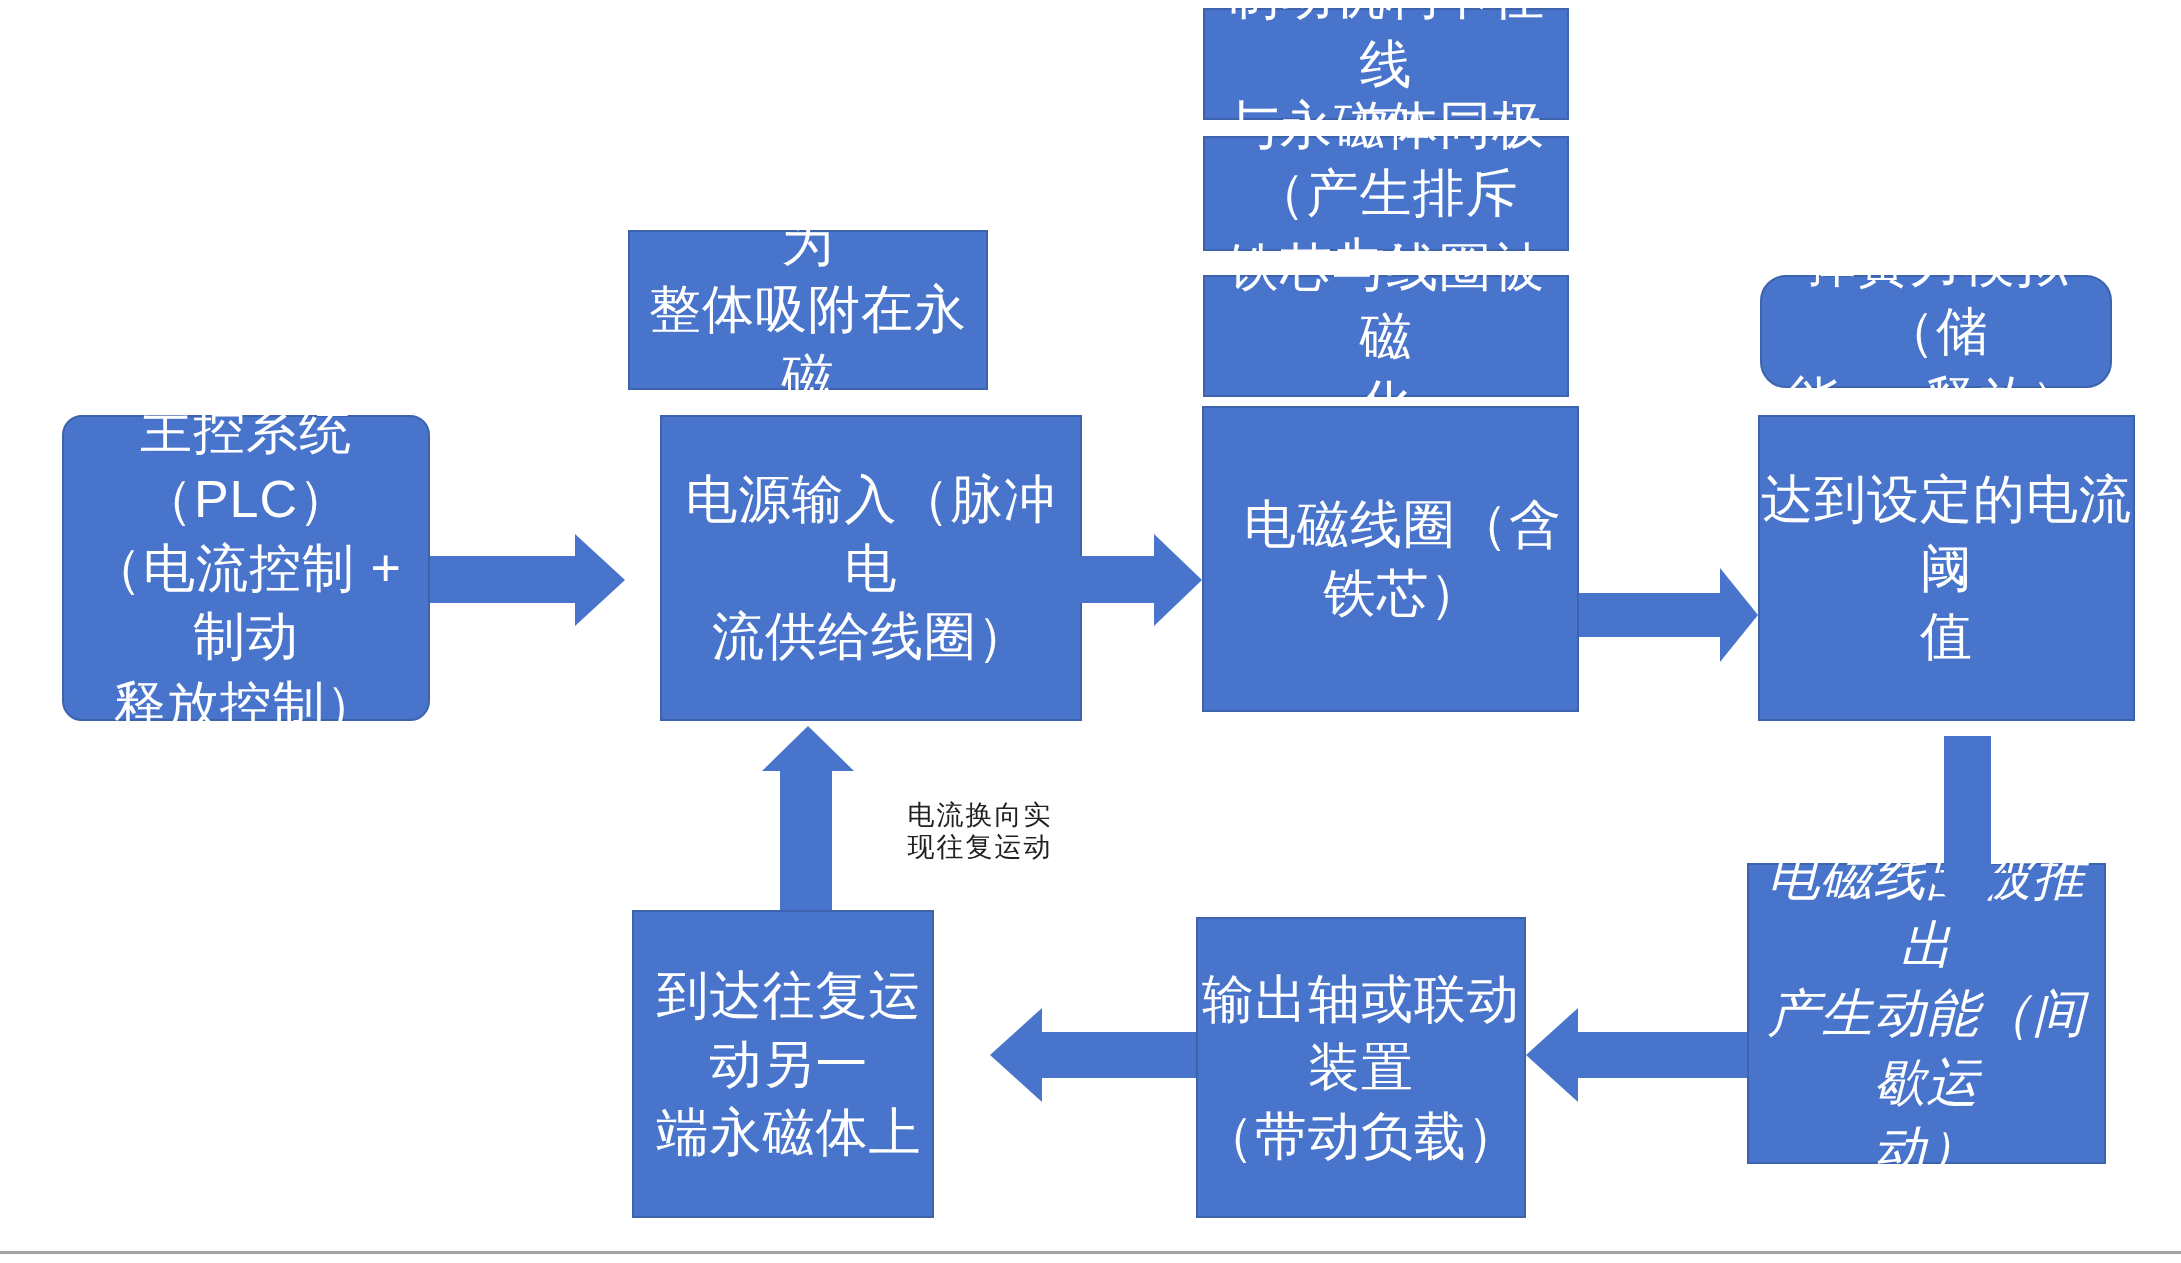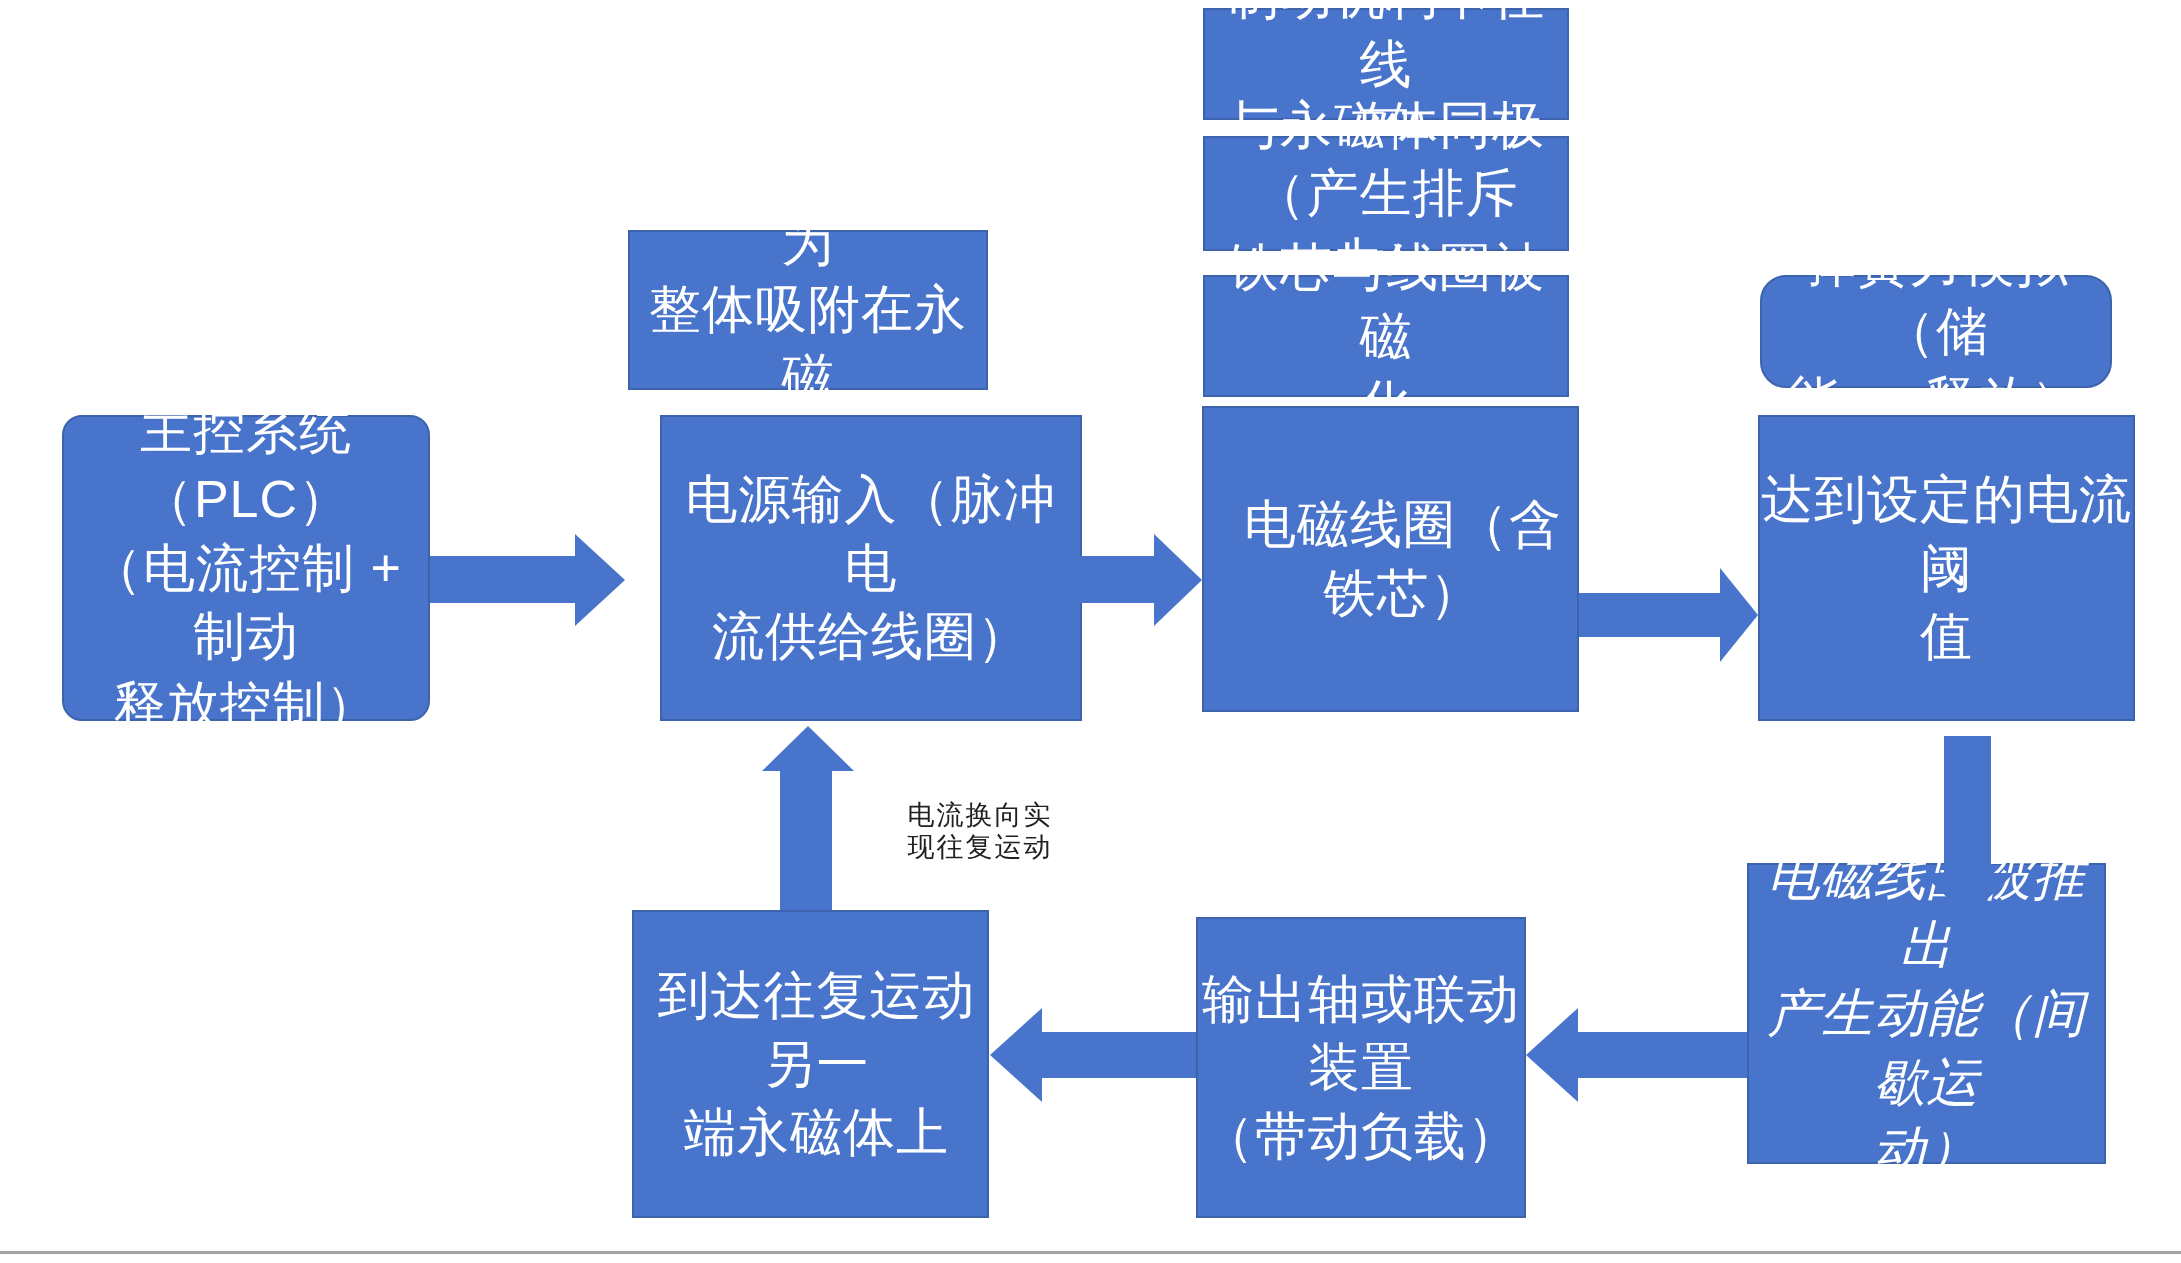--- a/index.html
+++ b/index.html
@@ -83,21 +83,21 @@
   <div class="node" style="left:1758px;top:415px;width:377px;height:306px;">达到设定的电流阈
 值</div>
 
   <div class="node" style="left:1747px;top:863px;width:359px;height:301px;font-style:italic;">电磁线圈被推出
 产生动能（间歇运
 动）</div>
 
   <div class="node" style="left:1196px;top:917px;width:330px;height:301px;">输出轴或联动装置
 （带动负载）</div>
 
-  <div class="node" style="left:632px;top:910px;width:357px;height:308px;padding-left:12px;">到达往复运动另一
+  <div class="node" style="left:632px;top:910px;width:302px;height:308px;padding-left:12px;">到达往复运动另一
 端永磁体上</div>
 
   <div>
     <div class="shaft" style="left:430px;top:556px;width:145px;height:47px;"></div>
     <div class="tri tri-right" style="left:575px;top:534px;"></div>
   </div>
 
   <div>
     <div class="shaft" style="left:1015px;top:556px;width:141px;height:47px;"></div>
     <div class="tri tri-right" style="left:1154px;top:534px;border-left-width:48px;"></div>

